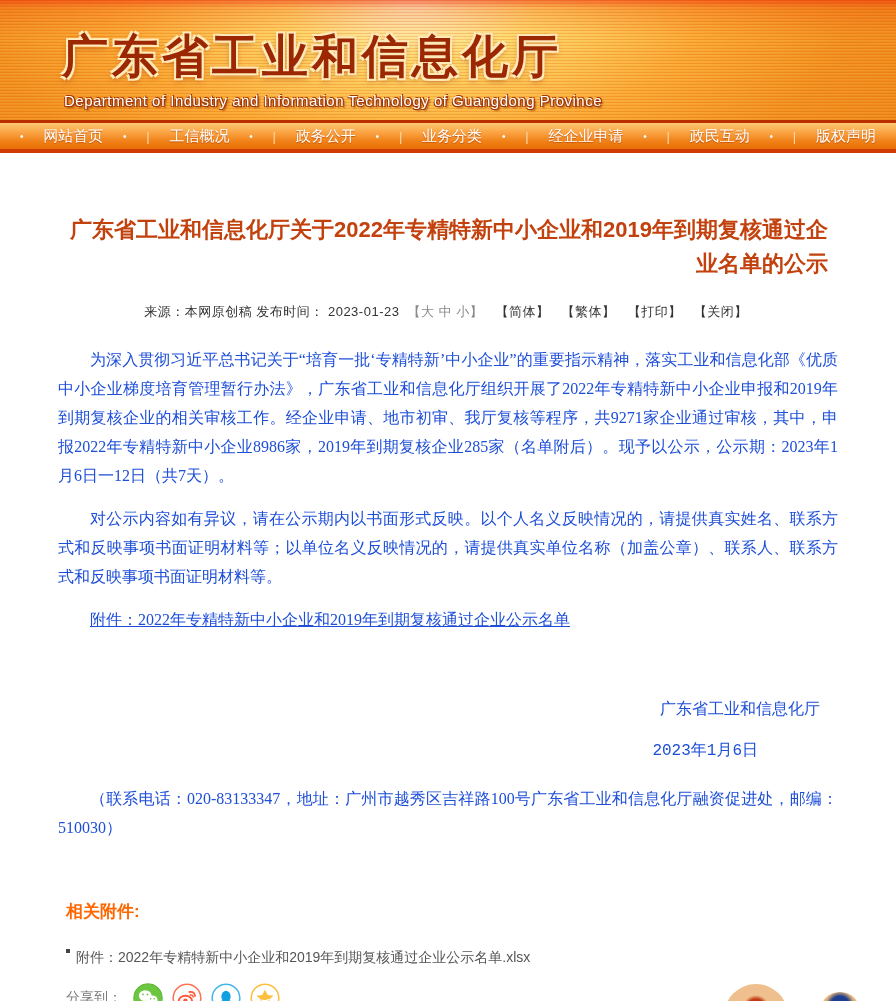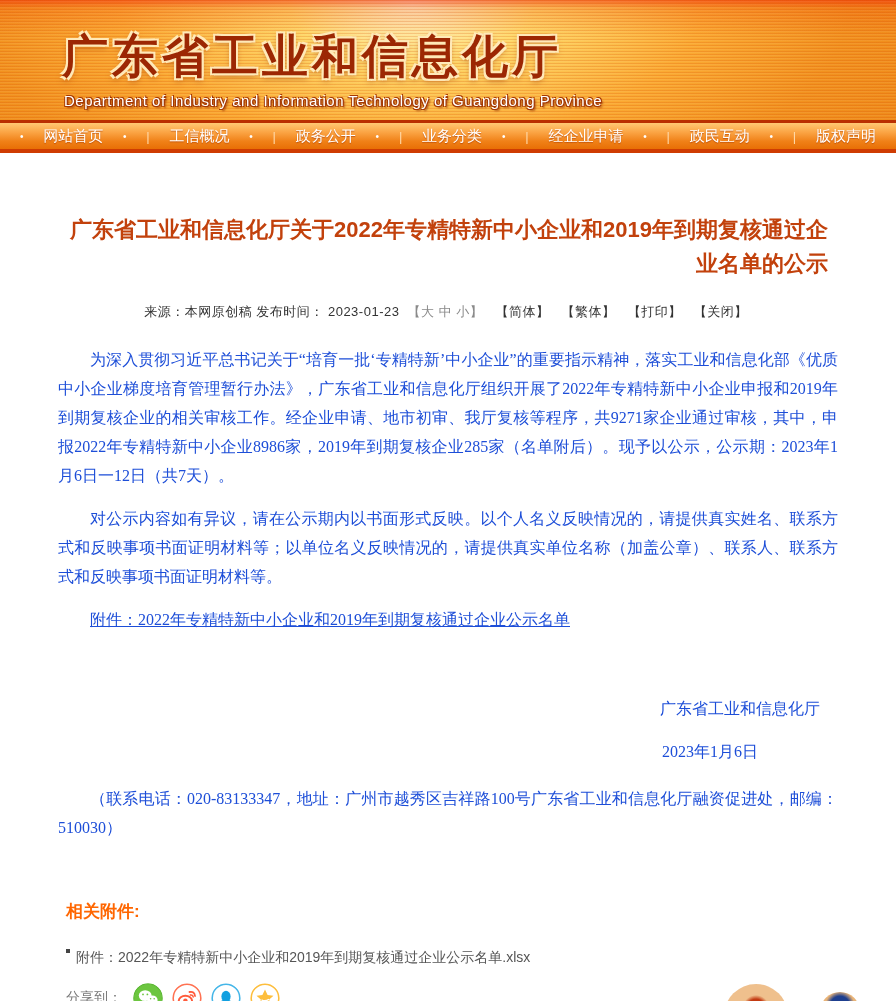--- a/index.html
+++ b/index.html
@@ -74,21 +74,21 @@
     margin-top:24px;
     font-family:"Liberation Serif","DejaVu Serif",serif;
     font-size:16px; line-height:29px; color:#1d4ed8;
     text-align:justify;
   }
   .body-text p { text-indent:2em; margin-bottom:0; }
   .body-text p + p { margin-top:14px; }
   .attach-line { margin-top:43px; text-indent:2em;text-decoration:underline; }
   .sign-block { margin-top:60px; }
   .sign-name { text-align:right; padding-right:18px; font-size:16px; }
-  .sign-date { text-align:right; padding-right:80px; margin-top:18px; font-size:16px; }
+  .sign-date { text-align:right; padding-right:80px; margin-top:18px; font-size:16px;font-family:Liberation Mono, monospace; }
   .contact { margin-top:18px; text-indent:2em; }
   
   .related { width:796px; margin:0 auto; padding-left:16px; }
   .related-heading {
     margin-top:58px;
     color:#ff6600; font-weight:bold; font-size:17px;
   }
   .related-item {
     margin-top:26px;
     display:flex; align-items:flex-start;

